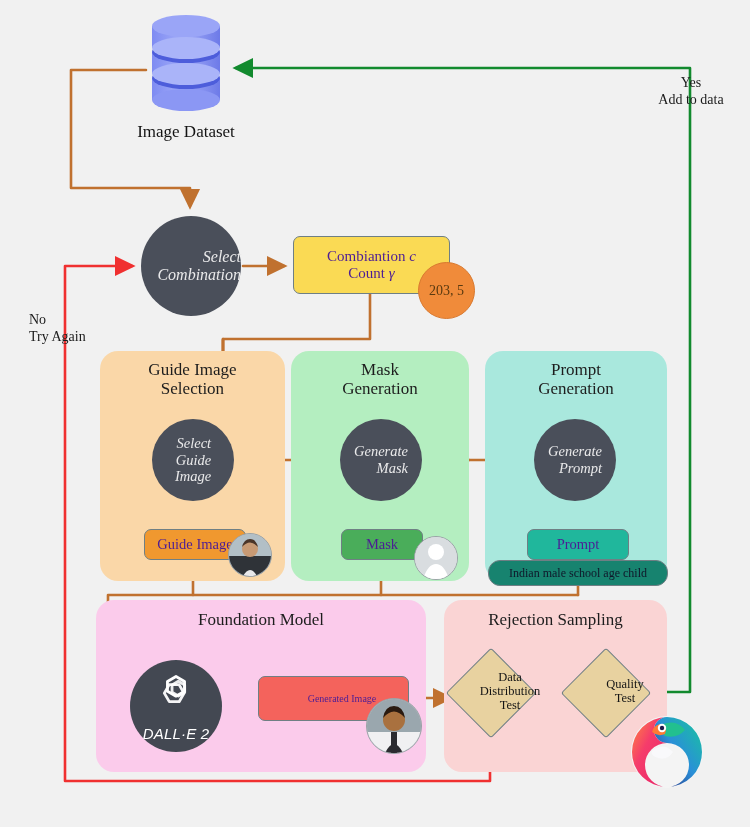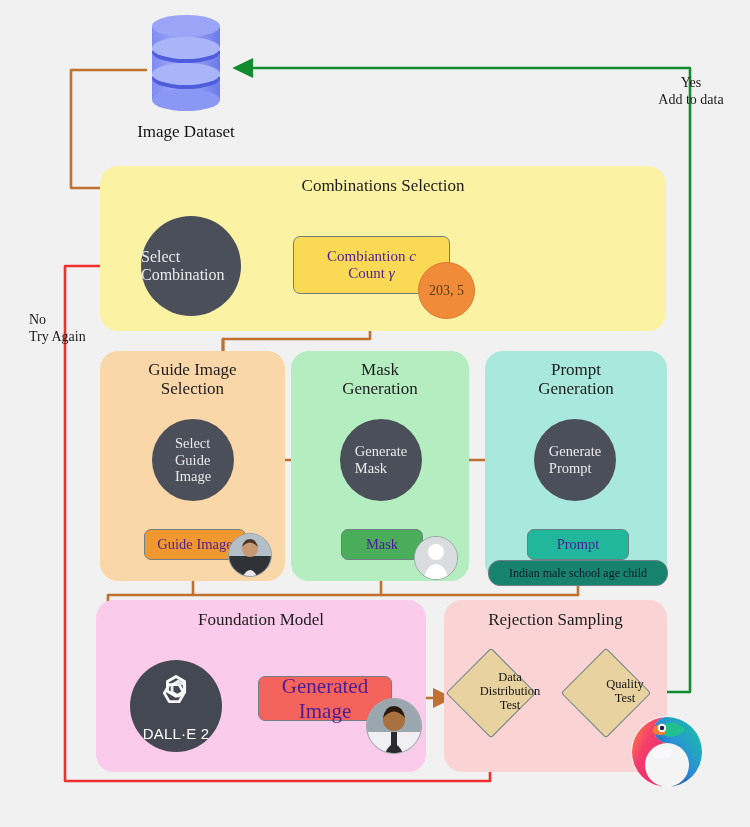--- a/index.html
+++ b/index.html
@@ -24,21 +24,21 @@
   #panel-mask{left:291px;top:351px;width:178px;height:230px;background:#b4eec0;}
   #panel-prompt{left:485px;top:351px;width:182px;height:230px;background:#a9e8dd;}
   #panel-foundation{left:96px;top:600px;width:330px;height:172px;background:#fbcbeb;}
   #panel-rejection{left:444px;top:600px;width:223px;height:172px;background:#fad4d4;}
 
   
   .proc{
     position:absolute;border-radius:50%;
     background:#4a4f5a;color:#e9e9ea;
     display:flex;align-items:center;justify-content:center;
-    text-align:left;line-height:1.14;
+    text-align:right;line-height:1.14;font-style:italic;
   }
   #proc-select-combination{left:141px;top:216px;width:100px;height:100px;font-size:16px;}
   #proc-select-guide{left:152px;top:419px;width:82px;height:82px;font-size:14.5px;}
   #proc-generate-mask{left:340px;top:419px;width:82px;height:82px;font-size:14.5px;}
   #proc-generate-prompt{left:534px;top:419px;width:82px;height:82px;font-size:14.5px;}
   #proc-dalle{left:130px;top:660px;width:92px;height:92px;background:#434852;flex-direction:column;gap:11px;}
   #proc-dalle .dalle-label{font-size:15px;letter-spacing:.2px;color:#fff;font-family:"Liberation Sans",sans-serif;}
 
   
   .databox{
@@ -54,21 +54,21 @@
     display:flex;align-items:center;justify-content:center;
   }
   #box-guide-image{left:144px;top:529px;width:100px;height:29px;background:#f0982f;font-size:14.5px;}
   #box-mask{left:341px;top:529px;width:80px;height:29px;background:#4aad5a;font-size:14.5px;}
   #box-prompt{left:527px;top:529px;width:100px;height:29px;background:#20b79c;font-size:14.5px;}
   #pill-prompt-text{
     position:absolute;left:488px;top:560px;width:178px;height:24px;border-radius:12px;
     background:#17836f;border:1.5px solid #6f7f84;color:#0f172a;font-size:12px;
     display:flex;align-items:center;justify-content:center;
   }
-  #box-generated-image{left:258px;top:676px;width:132px;height:43px;background:#f4635c;font-size:21px;}
+  #box-generated-image{left:258px;top:676px;width:132px;height:43px;background:#f4635c;font-size:10px;padding-left:17px;}
 
   
   .diamond{
     position:absolute;background:#e8d2a0;border:1.8px solid #6f7f84;
     transform:rotate(45deg);border-radius:3px;
   }
   .diamond-label{
     position:absolute;display:flex;align-items:center;justify-content:center;
     text-align:center;font-size:12.5px;line-height:1.1;color:#151515;padding-left:20px;
   }
@@ -178,23 +178,20 @@
 
   <div class="edge-label" id="label-yes">
     <div>Yes</div>
     <div>Add to data</div>
   </div>
   <div class="edge-label" id="label-no">
     <div>No</div>
     <div>Try Again</div>
   </div>
 
-  <div class="panel" id="panel-combinations">
-    <div class="panel-title" style="top:10px;">Combinations Selection</div>
-  </div>
   <div class="proc" id="proc-select-combination">
     <span>Select Combination</span>
   </div>
   <div class="databox" id="box-combination">
     <div>
       <span>Combiantion</span>
       <span class="ital">c</span>
     </div>
     <div>
       <span>Count</span>

